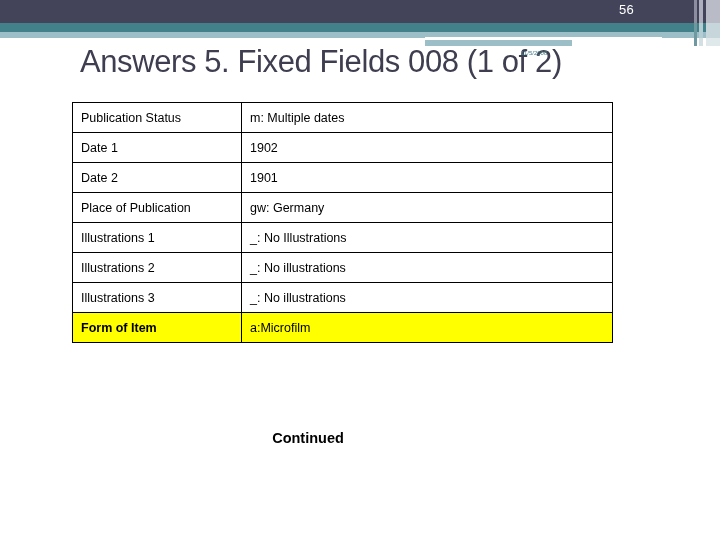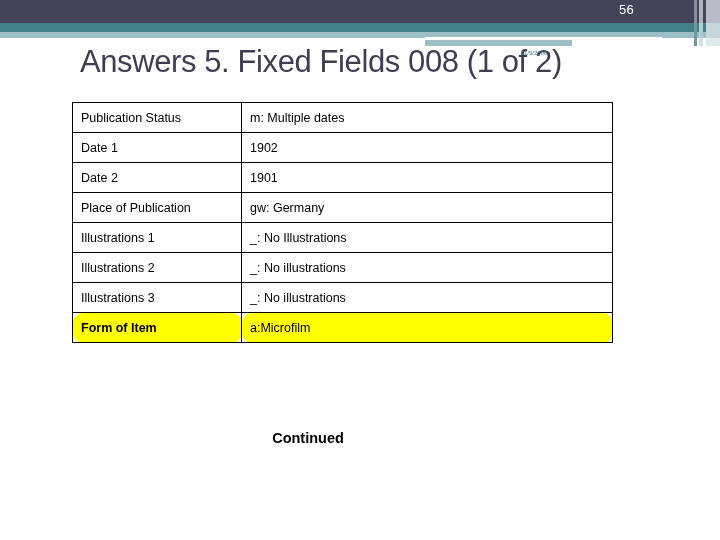--- a/index.html
+++ b/index.html
@@ -124,21 +124,20 @@
     height: 29px;
     padding: 0 0 0 8px;
     vertical-align: middle;
     background: #ffffff;
   }
   #fixed-fields-table td.col-label { width: 160px; }
   #fixed-fields-table td.col-value { width: 362px; }
   #fixed-fields-table tr.row-highlight td {
     background: #ffff00;
     font-weight: bold;
-    border-radius: 10px;
   }
   #fixed-fields-table tr.row-highlight td.col-value {
     font-weight: normal;
   }
   td.indent-value { padding-left: 14px; }
 
   
   #continued-note {
     position: absolute;
     left: 0;

